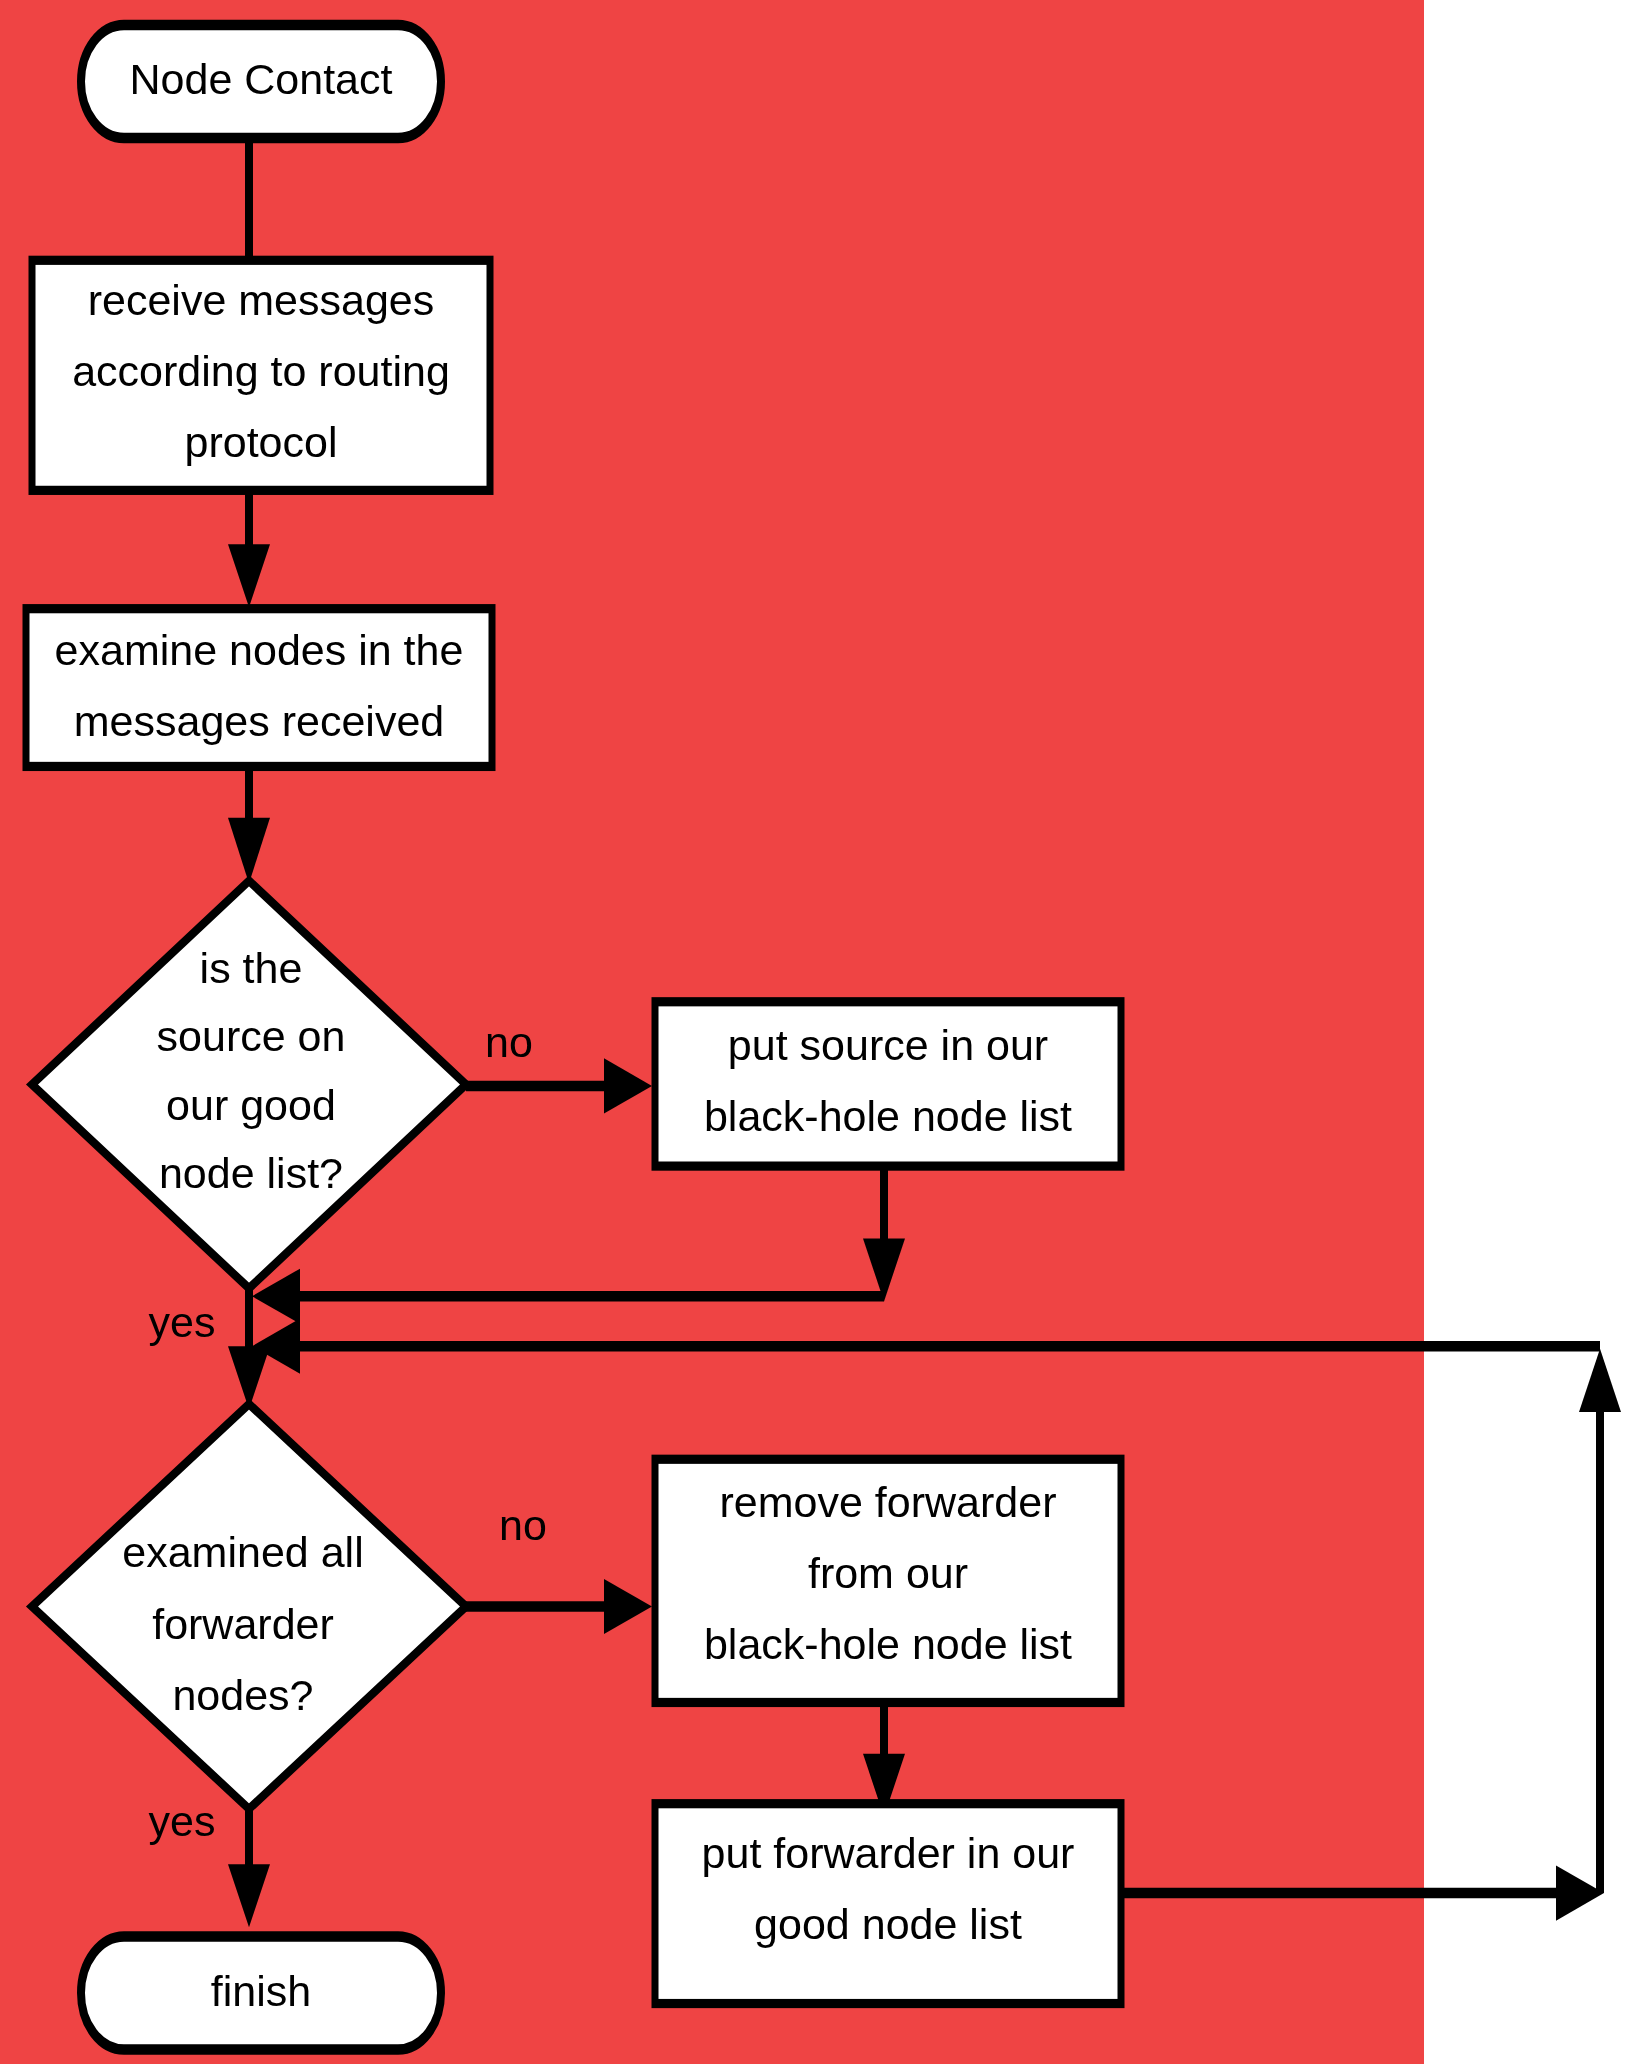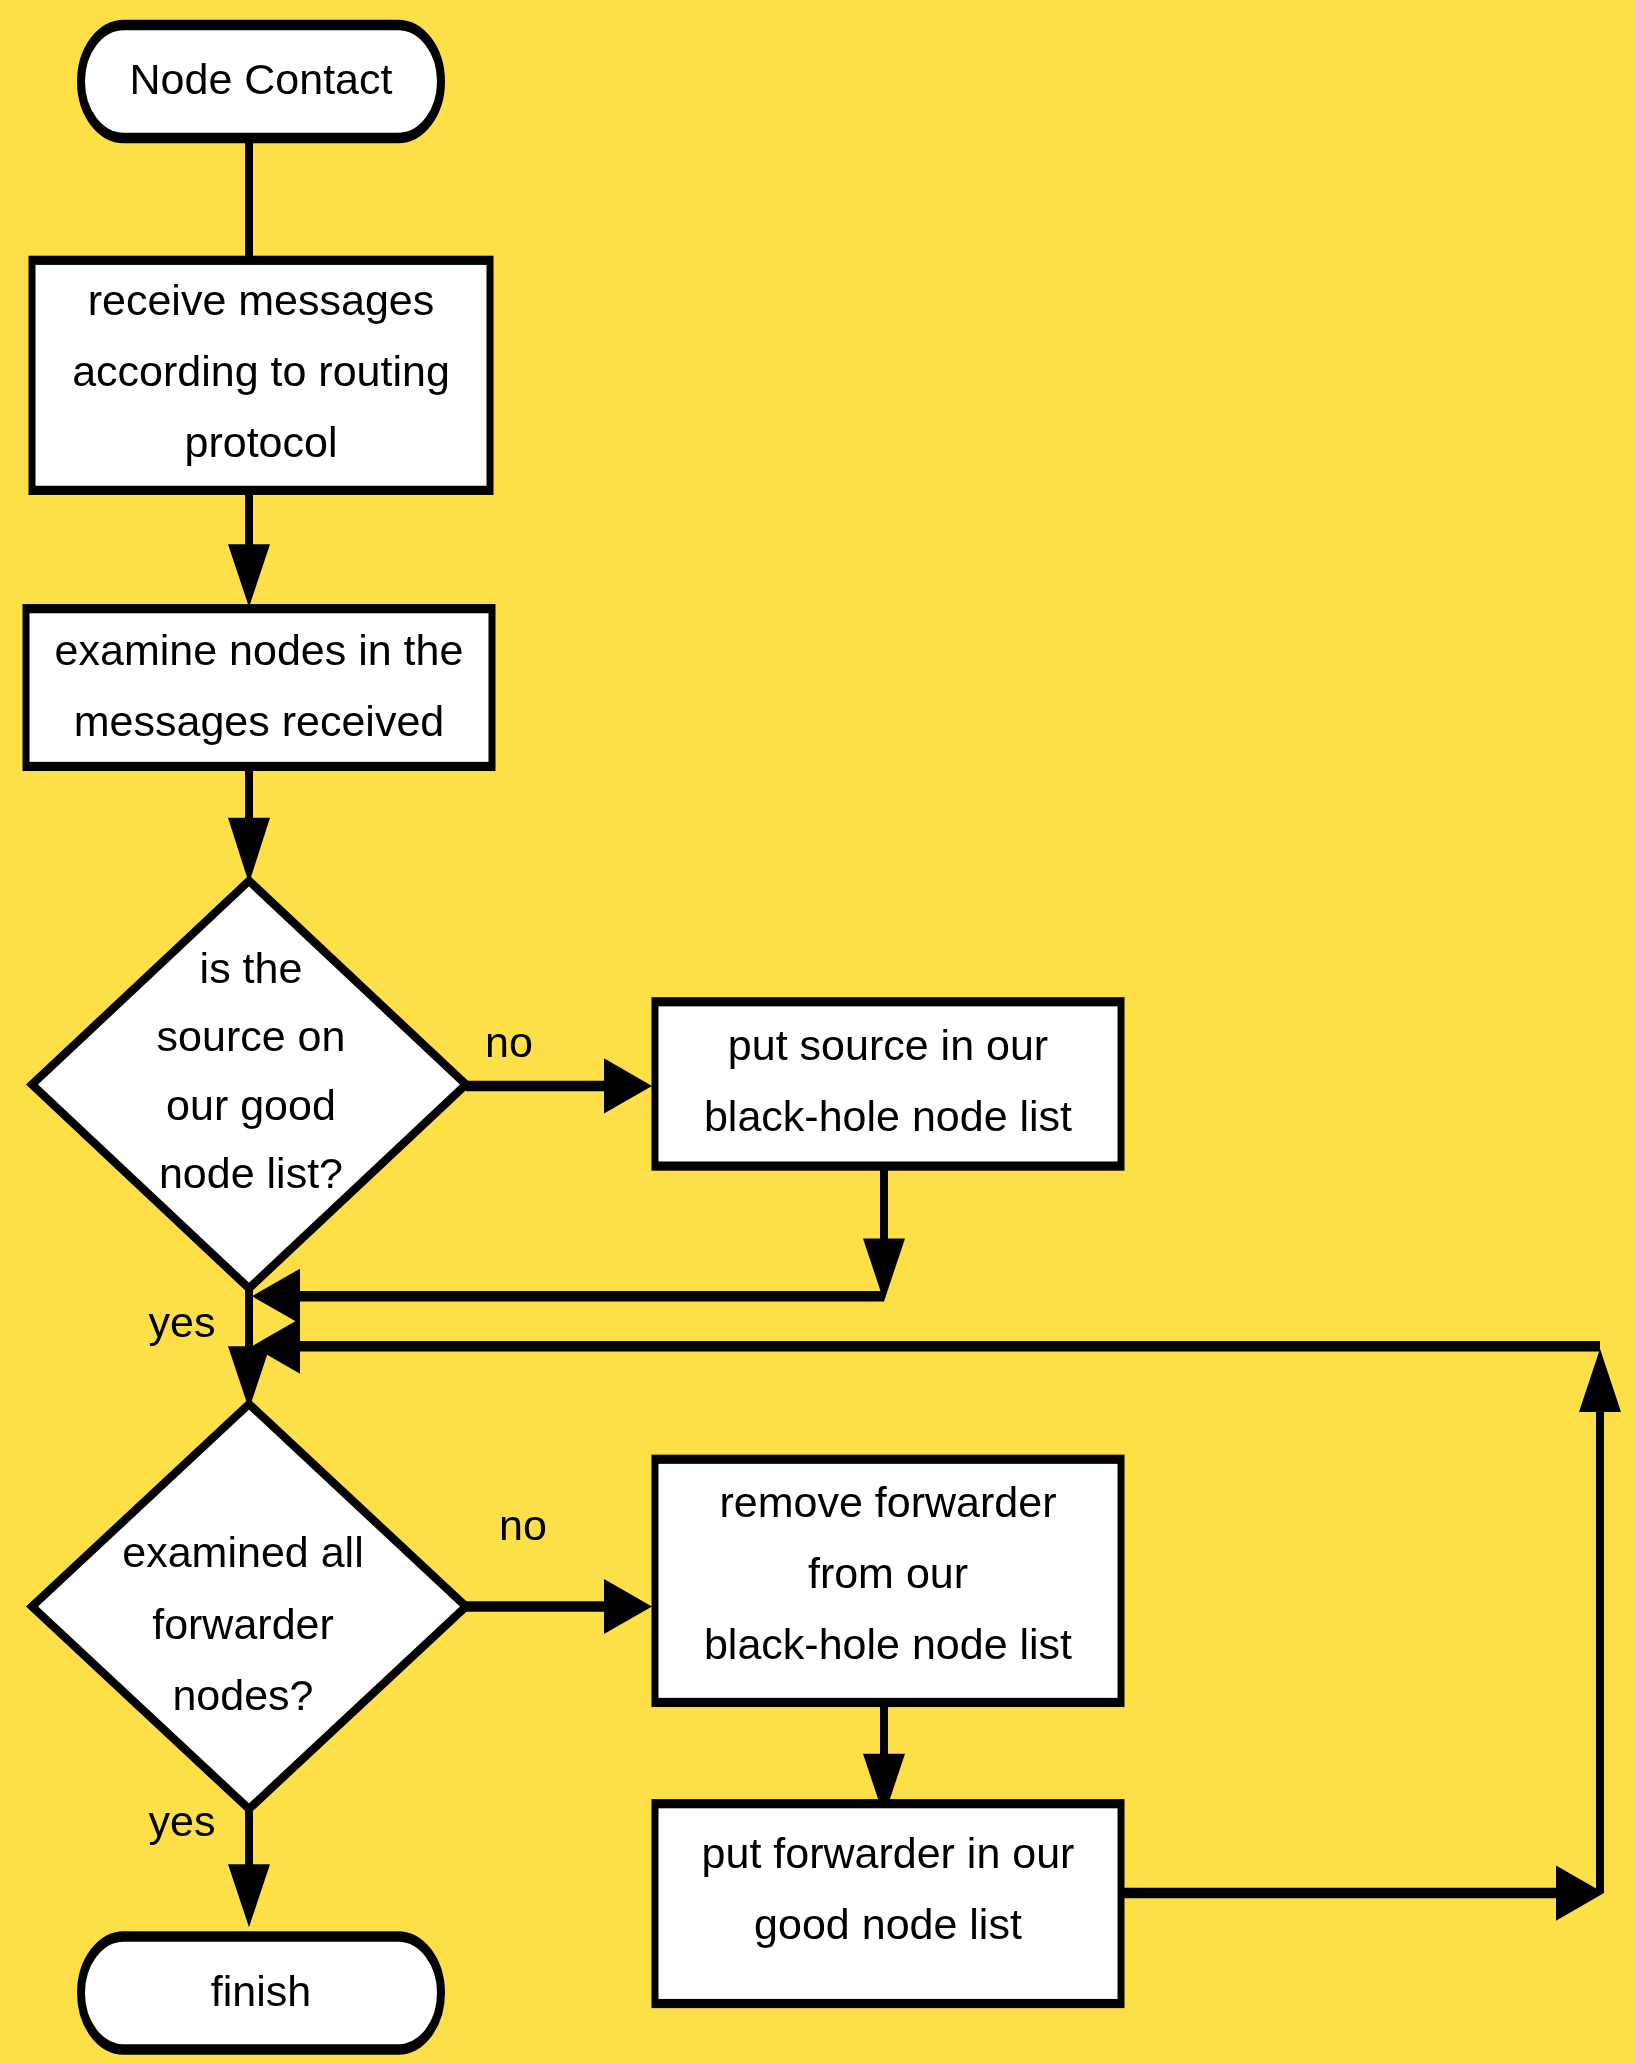--- a/index.html
+++ b/index.html
@@ -2,23 +2,23 @@
 <html><head>
 <meta charset="utf-8">
 <style>
   html, body {
     margin: 0;
     padding: 0;
     background: #ffffff;
   }
   #flowchart-root {
     position: relative;
-    width: 1636px;
+    width: 1424px;
     height: 2064px;
-    background: #fde047;
+    background: #ef4444;
     font-family: "Liberation Sans", sans-serif;
     text-align: center;
   }
   svg#flow-svg {
     position: absolute;
     top: 0;
     left: 0;
     width: 1636px;
     height: 2064px;
     display: block;

